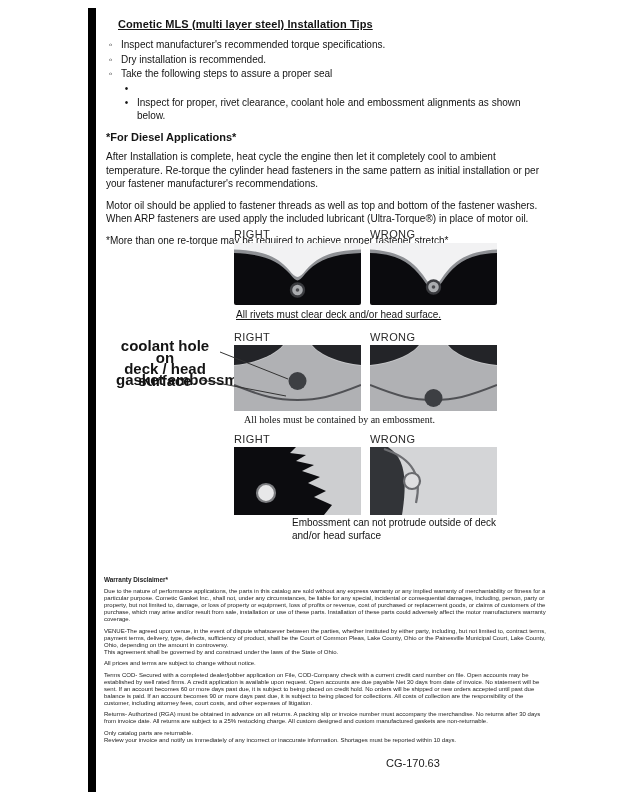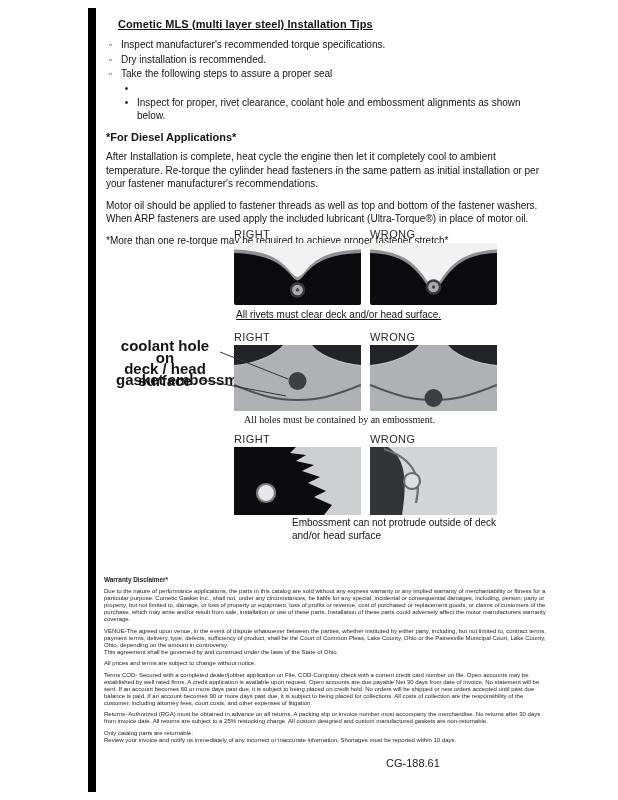--- a/index.html
+++ b/index.html
@@ -147,14 +147,14 @@
     <p>Due to the nature of performance applications, the parts in this catalog are sold without any express warranty or any implied warranty of merchantability or fitness for a particular purpose.  Cometic Gasket Inc., shall not, under any circumstances, be liable for any special, incidental or consequential damages, including, person, party or property, but not limited to, damage, or loss of property or equipment, loss of profits or revenue, cost of purchased or replacement goods, or claims of customers of the purchase, which may arise and/or result from sale, installation or use of these parts.  Installation of these parts could adversely affect the motor manufacturers warranty coverage.</p>
     <p>VENUE-The agreed upon venue, in the event of dispute whatsoever between the parties, whether instituted by either party, including, but not limited to, contract terms, payment terms, delivery, type, defects, sufficiency of product, shall be the Court of Common Pleas, Lake County, Ohio or the Painesville Municipal Court, Lake County, Ohio, depending on the amount in controversy.
 This agreement shall be governed by and construed under the laws of the State of Ohio.</p>
     <p>All prices and terms are subject to change without notice.</p>
     <p>Terms COD- Secured with a completed dealer/jobber application on File, COD-Company check with a current credit card number on file.  Open accounts may be established by well rated firms.  A credit application is available upon request.  Open accounts are due payable Net 30 days from date of invoice.  No statement will be sent.  If an account becomes 60 or more days past due, it is subject to being placed on credit hold.  No orders will be shipped or new orders accepted until past due balance is paid.  If an account becomes 90 or more days past due, it is subject to being placed for collections.  All costs of collection are the responsibility of the customer, including attorney fees, court costs, and other expenses of litigation.</p>
     <p>Returns- Authorized (RGA) must be obtained in advance on all returns.  A packing slip or invoice number must accompany the merchandise.  No returns after 30 days from invoice date.  All returns are subject to a 25% restocking charge.  All custom designed and custom manufactured gaskets are non-returnable.</p>
     <p>Only catalog parts are returnable.
 Review your invoice and notify us immediately of any incorrect or inaccurate information.  Shortages must be reported within 10 days.</p>
   </div>
 
-  <div class="footer">CG-188.61</div>
+  <div class="footer">CG-170.63</div>
 </div>
 
 </body></html>

